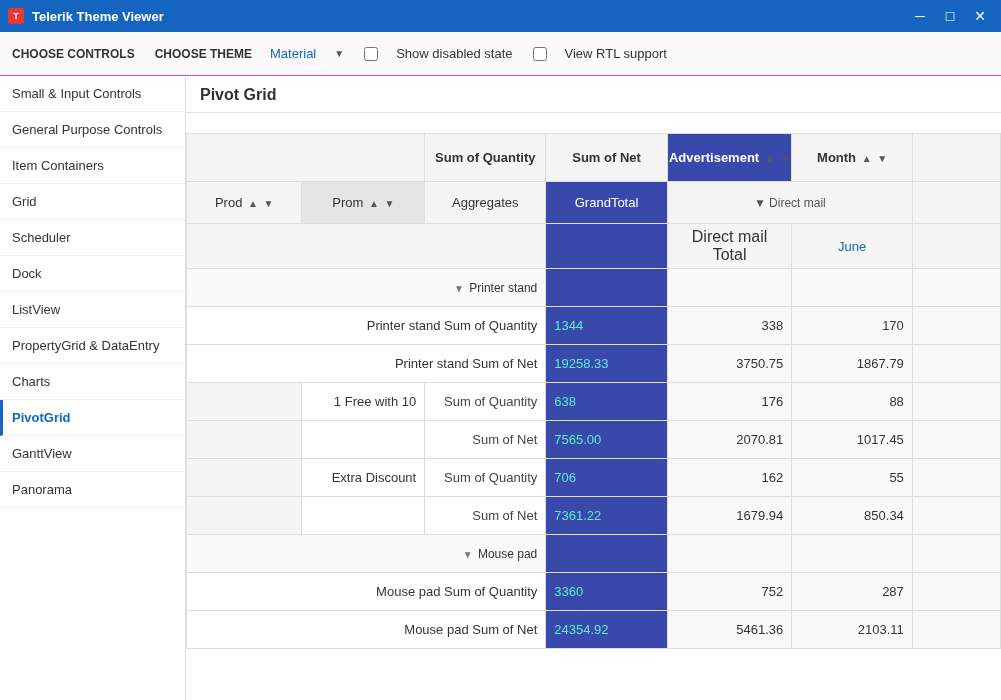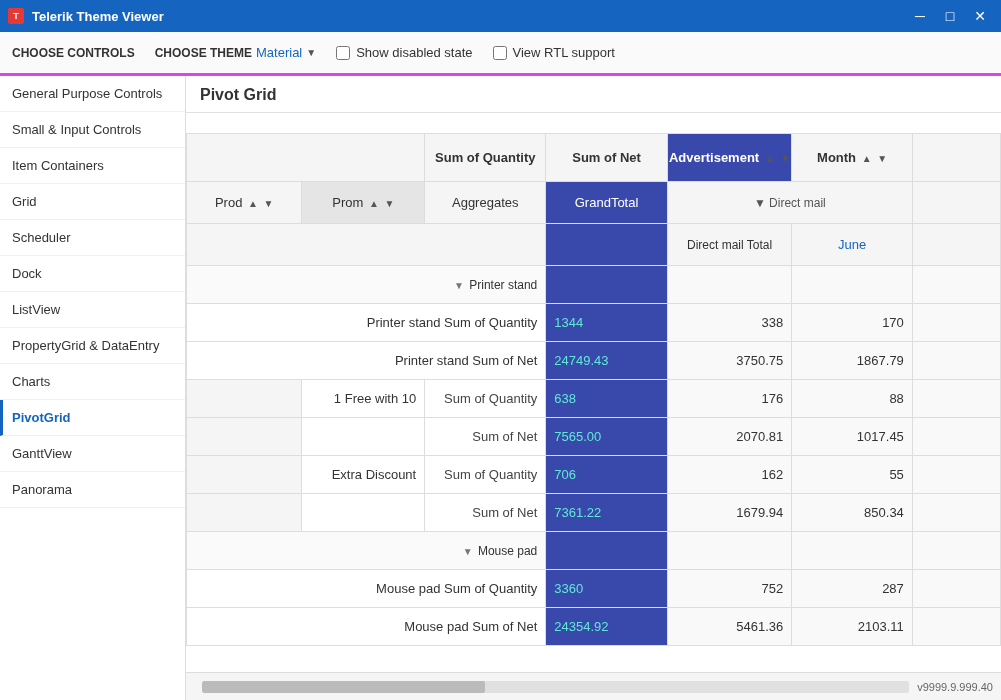--- a/index.html
+++ b/index.html
@@ -16,32 +16,32 @@
       justify-content: space-between;
     }
     .title-bar-left { display: flex; align-items: center; gap: 8px; font-size: 13px; font-weight: bold; }
     .title-bar-icon { width: 16px; height: 16px; background: #e53935; border-radius: 2px; display: flex; align-items: center; justify-content: center; font-size: 9px; color: white; font-weight: bold; }
     .title-bar-controls { display: flex; gap: 4px; }
     .title-btn { width: 26px; height: 20px; background: transparent; border: none; color: white; cursor: pointer; font-size: 14px; display: flex; align-items: center; justify-content: center; }
 
     
     .toolbar {
       background: #fafafa;
-      border-bottom: 3px solid #d946ef;
+      border-bottom: 1px solid #d946ef;
       display: flex;
       align-items: center;
       height: 44px;
       padding: 0 12px;
       gap: 20px;
     }
     .toolbar-label { font-weight: bold; font-size: 12px; color: #333; text-transform: uppercase; }
-    .theme-select { display: flex; align-items: center; gap: 4px; }
+    .theme-select { display: flex; align-items: center; gap: 18px; }
     .theme-value { color: #1565c0; font-size: 13px; }
     .dropdown-arrow { color: #555; font-size: 10px; }
-    .checkbox-group { display: flex; align-items: center; gap: 6px; font-size: 13px; color: #333; }
+    .checkbox-group { display: flex; align-items: center; gap: 18px; font-size: 13px; color: #333; }
     .checkbox-group input[type=checkbox] { width: 14px; height: 14px; }
 
     
     .main-layout { display: flex; height: calc(700px - 32px - 44px); }
 
     
     .sidebar {
       width: 186px;
       background: white;
       border-right: 1px solid #ddd;
@@ -216,22 +216,22 @@
   </div>
   <div class="checkbox-group">
     <input type="checkbox" style="">
     <label>View RTL support</label>
   </div>
 </div>
 
 <div class="main-layout">
 
   <div class="sidebar">
+    <div class="sidebar-item">Small &amp; Input Controls</div>
     <div class="sidebar-item">General Purpose Controls</div>
-    <div class="sidebar-item">Small &amp; Input Controls</div>
     <div class="sidebar-item">Item Containers</div>
     <div class="sidebar-item">Grid</div>
     <div class="sidebar-item">Scheduler</div>
     <div class="sidebar-item">Dock</div>
     <div class="sidebar-item">ListView</div>
     <div class="sidebar-item">PropertyGrid &amp; DataEntry</div>
     <div class="sidebar-item">Charts</div>
     <div class="sidebar-item active">PivotGrid</div>
     <div class="sidebar-item">GanttView</div>
     <div class="sidebar-item">Panorama</div>
@@ -284,21 +284,21 @@
             </th>
             <th colspan="2" style="width:130px; background:#f5f5f5; color:#555; font-size:12px;">
               <span>▼ Direct mail</span>
             </th>
             <th style="width:100px; background:#f5f5f5;"></th>
           </tr>
 
           <tr class="header-row2">
             <th colspan="3" style="background:#f5f5f5;"></th>
             <th style="background:#3949ab;"></th>
-            <th style="background:#f5f5f5; color:#333; font-size:12px; text-align:center; padding: 4px 8px;">
+            <th style="background:#f5f5f5; color:#333; font-size:16px; text-align:center; padding: 4px 8px;">
               <span>Direct mail Total</span>
             </th>
             <th style="background:#f5f5f5; color:#1565c0; text-align:center; padding: 4px 8px;">
               <span>June</span>
             </th>
             <th style="background:#f5f5f5;"></th>
           </tr>
         </thead>
         <tbody>
 
@@ -315,21 +315,21 @@
           <tr class="data-row">
             <td colspan="3" class="label indent-1">Printer stand Sum of Quantity</td>
             <td class="blue-cell">1344</td>
             <td class="gray-cell">338</td>
             <td class="gray-cell">170</td>
             <td style="background:#f9f9f9;"></td>
           </tr>
 
           <tr class="data-row">
             <td colspan="3" class="label indent-1">Printer stand Sum of Net</td>
-            <td class="blue-cell">24749.43</td>
+            <td class="blue-cell">19258.33</td>
             <td class="gray-cell">3750.75</td>
             <td class="gray-cell">1867.79</td>
             <td style="background:#f9f9f9;"></td>
           </tr>
 
           <tr class="data-row">
             <td class="label" style="background:#f5f5f5;"></td>
             <td class="label indent-1" style="color:#333;">1 Free with 10</td>
             <td class="label" style="color:#444; padding-left:8px;">Sum of Quantity</td>
             <td class="blue-cell">638</td>
@@ -391,21 +391,15 @@
             <td class="blue-cell">24354.92</td>
             <td class="gray-cell">5461.36</td>
             <td class="gray-cell">2103.11</td>
             <td style="background:#f9f9f9;"></td>
           </tr>
 
         </tbody>
       </table>
     </div>
 
-    <div class="bottom-bar">
-      <div class="scrollbar-h">
-        <div class="scrollbar-thumb"></div>
-      </div>
-      <span class="version-text">v9999.9.999.40</span>
-    </div>
   </div>
 
 </div>
 
 </body></html>

